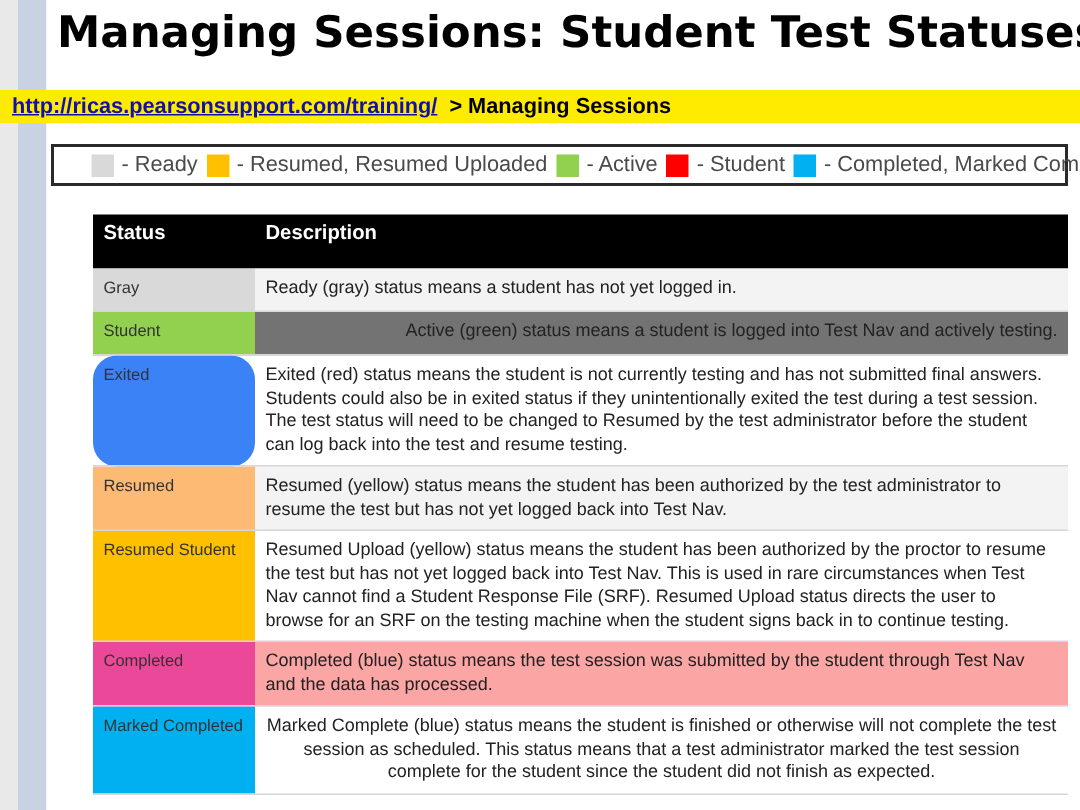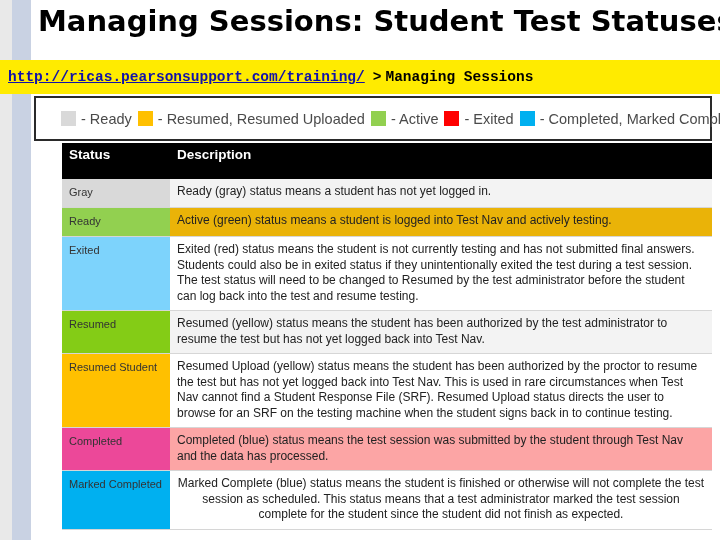--- a/index.html
+++ b/index.html
@@ -49,43 +49,42 @@
     white-space: nowrap;
     letter-spacing: 0px;
     line-height: 38px;
     font-family: "DejaVu Sans", sans-serif;
   }
 
   
   .urlbar {
     position: absolute;
     left: 0px; top: 60px;
-    width: 720px; height: 34px;
+    width: 720px; height: 22px;
     background: #ffeb00;
     display: flex;
     align-items: center;
     padding-left: 8px;
     font-size: 14.5px;
     color: #000;
-    font-family: Liberation Mono, monospace;
   }
   .urlbar .link {
     color: #1111aa;
     text-decoration: underline;
     font-weight: bold;
     margin-right: 4px;
   }
   .urlbar .crumbsep { margin: 0 4px; font-weight: bold; }
   .urlbar .crumb { font-weight: bold; }
 
   
   .legend {
     position: absolute;
     left: 34px; top: 96px;
-    width: 678px; height: 45px;
+    width: 678px; height: 28px;
     border: 2px solid #2a2a2a;
     background: #ffffff;
     display: flex;
     align-items: center;
     padding-left: 25px;
     gap: 0px;
   }
   .legend-item {
     display: flex;
     align-items: center;
@@ -163,21 +162,21 @@
       <div class="legend-item">
         <span class="legend-swatch" style="background: rgb(255, 192, 0);"></span>
         <span class="legend-label">- Resumed, Resumed Uploaded</span>
       </div>
       <div class="legend-item">
         <span class="legend-swatch" style="background: rgb(146, 208, 80);"></span>
         <span class="legend-label">- Active</span>
       </div>
       <div class="legend-item">
         <span class="legend-swatch" style="background: rgb(255, 0, 0);"></span>
-        <span class="legend-label">- Exited</span>
+        <span class="legend-label">- Student</span>
       </div>
       <div class="legend-item">
         <span class="legend-swatch" style="background: rgb(0, 176, 240);"></span>
         <span class="legend-label">- Completed, Marked Complete</span>
       </div>
     </div>
 
   <table class="tbl">
     <colgroup>
         <col class="c1">
@@ -188,29 +187,29 @@
         <th>Status</th>
         <th>Description</th>
       </tr>
     </thead>
     <tbody id="tbody">
         <tr class="row-sep">
           <td class="status-cell" style="background: rgb(217, 217, 217);">Gray</td>
           <td class="desc-cell" style="background: rgb(243, 243, 243); margin-top: 16px;">Ready (gray) status means a student has not yet logged in.</td>
         </tr>
         <tr class="row-sep">
-          <td class="status-cell" style="background: rgb(146, 208, 80);">Ready</td>
-          <td class="desc-cell" style="background: #eab308;">Active (green) status means a student is logged into Test Nav and actively testing.</td>
-        </tr>
-        <tr class="row-sep">
-          <td class="status-cell" style="background: #7dd3fc;">Exited</td>
+          <td class="status-cell" style="background: rgb(146, 208, 80);">Student</td>
+          <td class="desc-cell" style="background: #737373; text-align: right;">Active (green) status means a student is logged into Test Nav and actively testing.</td>
+        </tr>
+        <tr class="row-sep">
+          <td class="status-cell" style="background: #3b82f6; border-radius: 16px;">Exited</td>
           <td class="desc-cell" style="background: rgb(255, 255, 255);">Exited (red) status means the student is not currently testing and has not submitted final answers. Students could also be in exited status if they unintentionally exited the test during a test session. The test status will need to be changed to Resumed by the test administrator before the student can log back into the test and resume testing.</td>
         </tr>
         <tr class="row-sep">
-          <td class="status-cell" style="background: #84cc16; margin-left: 20px;">Resumed</td>
+          <td class="status-cell" style="background: #fdba74; margin-left: 20px;">Resumed</td>
           <td class="desc-cell" style="background: rgb(243, 243, 243);">Resumed (yellow) status means the student has been authorized by the test administrator to resume the test but has not yet logged back into Test Nav.</td>
         </tr>
         <tr class="row-sep">
           <td class="status-cell" style="background: rgb(255, 192, 0);">Resumed Student</td>
           <td class="desc-cell" style="background: rgb(255, 255, 255);">Resumed Upload (yellow) status means the student has been authorized by the proctor to resume the test but has not yet logged back into Test Nav. This is used in rare circumstances when Test Nav cannot find a Student Response File (SRF). Resumed Upload status directs the user to browse for an SRF on the testing machine when the student signs back in to continue testing.</td>
         </tr>
         <tr class="row-sep">
           <td class="status-cell" style="background: #ec4899;">Completed</td>
           <td class="desc-cell" style="background: #fca5a5;">Completed (blue) status means the test session was submitted by the student through Test Nav and the data has processed.</td>
         </tr>

